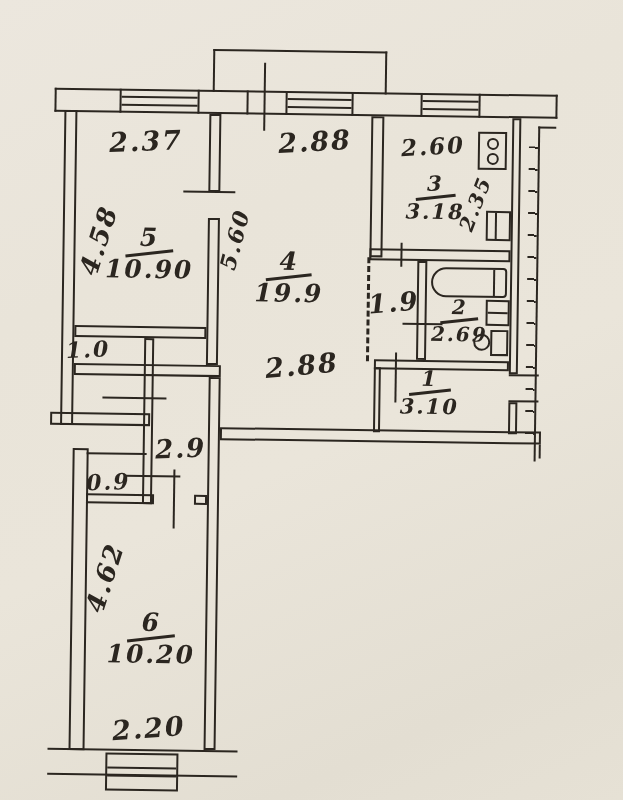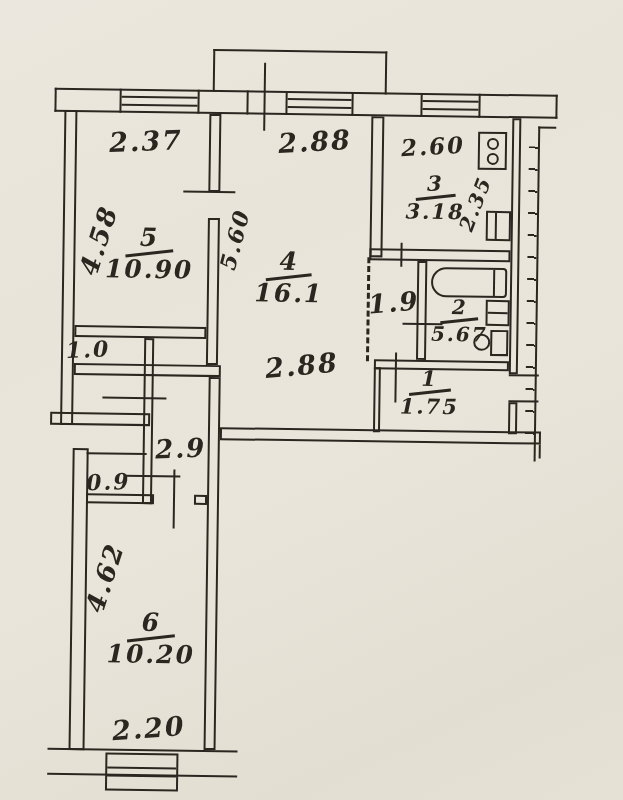--- a/index.html
+++ b/index.html
@@ -132,36 +132,36 @@
   <div class="lbl" style="left:158px;top:727px;font-size:27px;transform:translate(-50%,-50%) rotate(-5deg)">2.20</div>
 
   <div class="frac" style="left:152px;top:252px;font-size:25px">
     <span>5</span>
     <span class="fline" style="width:48px"></span>
     <span>10.90</span>
   </div>
   <div class="frac" style="left:292px;top:274px;font-size:25px">
     <span>4</span>
     <span class="fline" style="width:46px"></span>
-    <span>16.1</span>
+    <span>19.9</span>
   </div>
   <div class="frac" style="left:437px;top:192px;font-size:21px">
     <span>3</span>
     <span class="fline" style="width:40px"></span>
     <span>3.18</span>
   </div>
   <div class="frac" style="left:463px;top:315px;font-size:20px">
     <span>2</span>
     <span class="fline" style="width:38px"></span>
-    <span>5.67</span>
+    <span>2.69</span>
   </div>
   <div class="frac" style="left:434px;top:387px;font-size:21px">
     <span>1</span>
     <span class="fline" style="width:42px"></span>
-    <span>1.75</span>
+    <span>3.10</span>
   </div>
   <div class="frac" style="left:159px;top:637px;font-size:25px">
     <span>6</span>
     <span class="fline" style="width:48px"></span>
     <span>10.20</span>
   </div>
 
  </div>
 </div>
 

